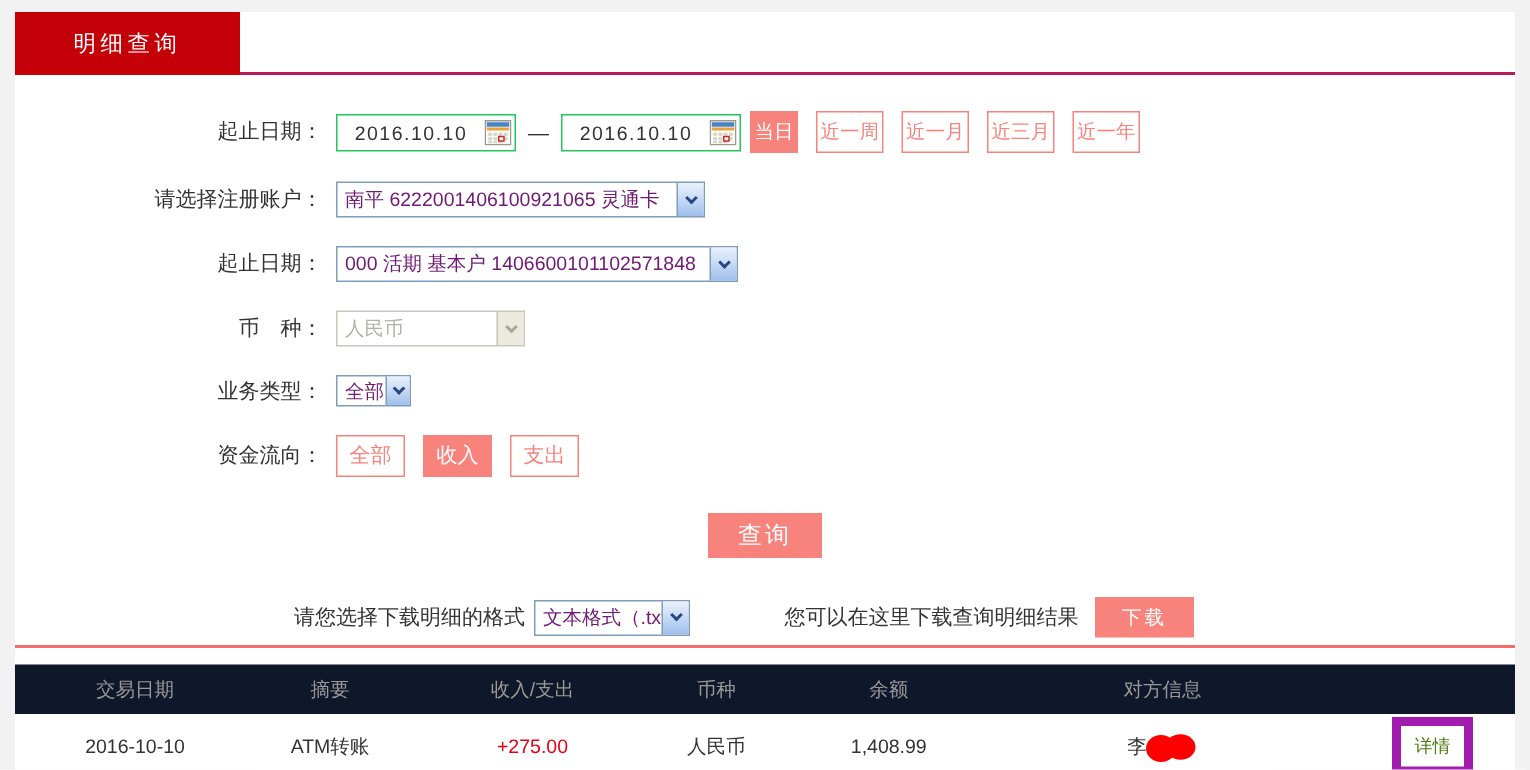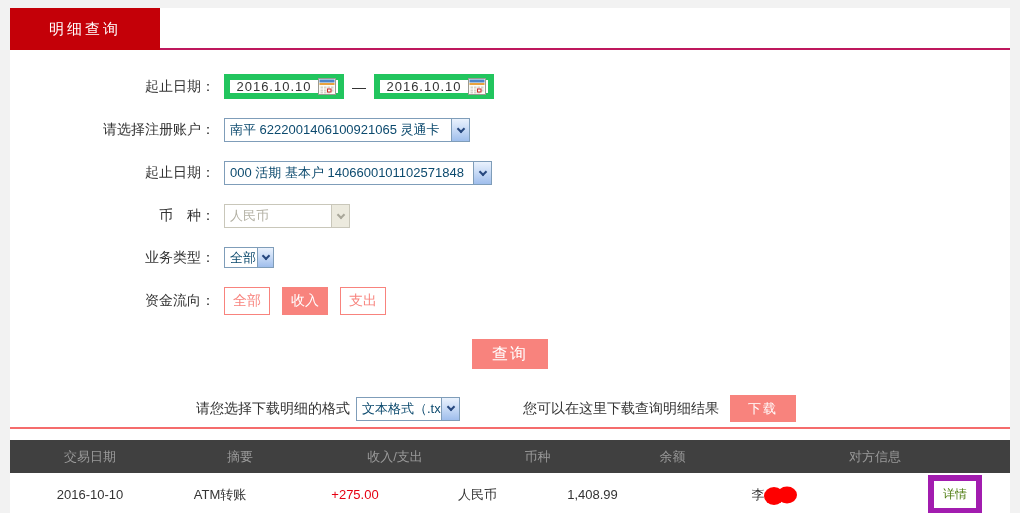--- a/index.html
+++ b/index.html
@@ -19,37 +19,37 @@
     font-size: 15px; letter-spacing: 3px;
     display: flex; align-items: center; justify-content: center; cursor: pointer;
   }
 
   
   .content { padding-top: 24px; }
   .form-row { display: flex; align-items: center; margin-bottom: 19px; font-size: 14px; color: #333; }
   .form-label { width: 205px; text-align: right; margin-right: 9px; flex: none; white-space: nowrap; }
 
   .date-input {
-    width: 120px; height: 25px; border: 6px solid #22c55e; background: #fff;
+    width: 120px; height: 25px; border: 1px solid #22c55e; background: #fff;
     display: flex; align-items: center; cursor: text;
   }
   .date-text { flex: 1; text-align: center; font-size: 13px; color: #333; letter-spacing: 1px; }
   .cal-icon { margin-right: 2px; flex: none; cursor: pointer; line-height: 0; }
   .date-sep { margin: 0 8px; color: #333; }
 
   .quick-btns { display: flex; margin-left: 6px; }
   .qbtn {
     min-width: 30px; padding: 4px 2px; margin-right: 12px; text-align: center;
     border: 1px solid #f8837d; color: #f8837d; background: #fff; font-size: 13px; cursor: pointer;
   }
   .qbtn.active { background: #f8837d; color: #fff; }
 
   .xp-select {
     height: 24px; border: 1px solid #7f9db9; background: #fff;
-    display: flex; align-items: center; font-size: 13px; color: #0c4a6e; cursor: pointer;
+    display: flex; align-items: center; font-size: 13px; color: #701a75; cursor: pointer;
   }
   .xp-select .txt { flex: 1; padding-left: 5px; white-space: nowrap; overflow: hidden; }
   .xp-arrow {
     width: 18px; align-self: stretch; border-left: 1px solid #7f9db9;
     background: linear-gradient(180deg, #eaf2fd 0%, #cadcf6 45%, #9fbeec 100%);
     display: flex; align-items: center; justify-content: center; flex: none;
   }
   .chev {
     width: 6px; height: 6px; margin-top: -3px;
     border-right: 2px solid #27487e; border-bottom: 2px solid #27487e;
@@ -86,21 +86,21 @@
     border: none; font-size: 13px; letter-spacing: 2px; cursor: pointer;
   }
 
   
   .table-line { height: 2px; background: #f56c6c; margin-top: 5px; }
   .tgrid {
     display: grid; grid-template-columns: 120px 140px 130px 115px 115px 250px 1fr;
     align-items: center; padding-left: 20px;
   }
   .tgrid > div { text-align: center; }
-  .thead { margin-top: 11px; height: 33px; background: #404040; color: #999; font-size: 13px; gap: 20px; }
+  .thead { margin-top: 11px; height: 33px; background: #0f172a; color: #999; font-size: 13px; }
   .trow { height: 43px; background: #fff; font-size: 13px; color: #333; }
   .cell-amount { color: #e60012; }
   .cell-party { display: flex; align-items: center; justify-content: center; }
   .scribble { line-height: 0; margin-left: -2px; }
   .cell-detail { display: flex; justify-content: flex-start; padding-left: 28px; }
   .detail-btn {
     border: 6px solid #a21caf; color: #4d7c0f; background: #fff;
     font-size: 12px; padding: 5px 9px; cursor: pointer;
   }
 </style>
@@ -161,20 +161,27 @@
               <rect x="13" y="11.5" width="2.5" height="2"></rect>
               <rect x="2.5" y="14" width="2.5" height="1.5"></rect>
                 <rect x="6" y="14" width="2.5" height="1.5"></rect>
               <rect x="9.5" y="14" width="2.5" height="1.5"></rect>
             </g>
             <rect x="9.5" y="11" width="3.5" height="3" fill="none" stroke="#cc2a2a"></rect>
           </svg>
         </span>
       </div>
 
+      <div class="quick-btns">
+        <div class="qbtn active">当日</div>
+        <div class="qbtn">近一周</div>
+        <div class="qbtn">近一月</div>
+        <div class="qbtn">近三月</div>
+        <div class="qbtn">近一年</div>
+      </div>
     </div>
 
     <div class="form-row">
       <div class="form-label">请选择注册账户：</div>
       <div class="xp-select sel-register">
         <span class="txt">南平 6222001406100921065 灵通卡</span>
         <span class="xp-arrow">
             <span class="chev"></span>
           </span>
       </div>

